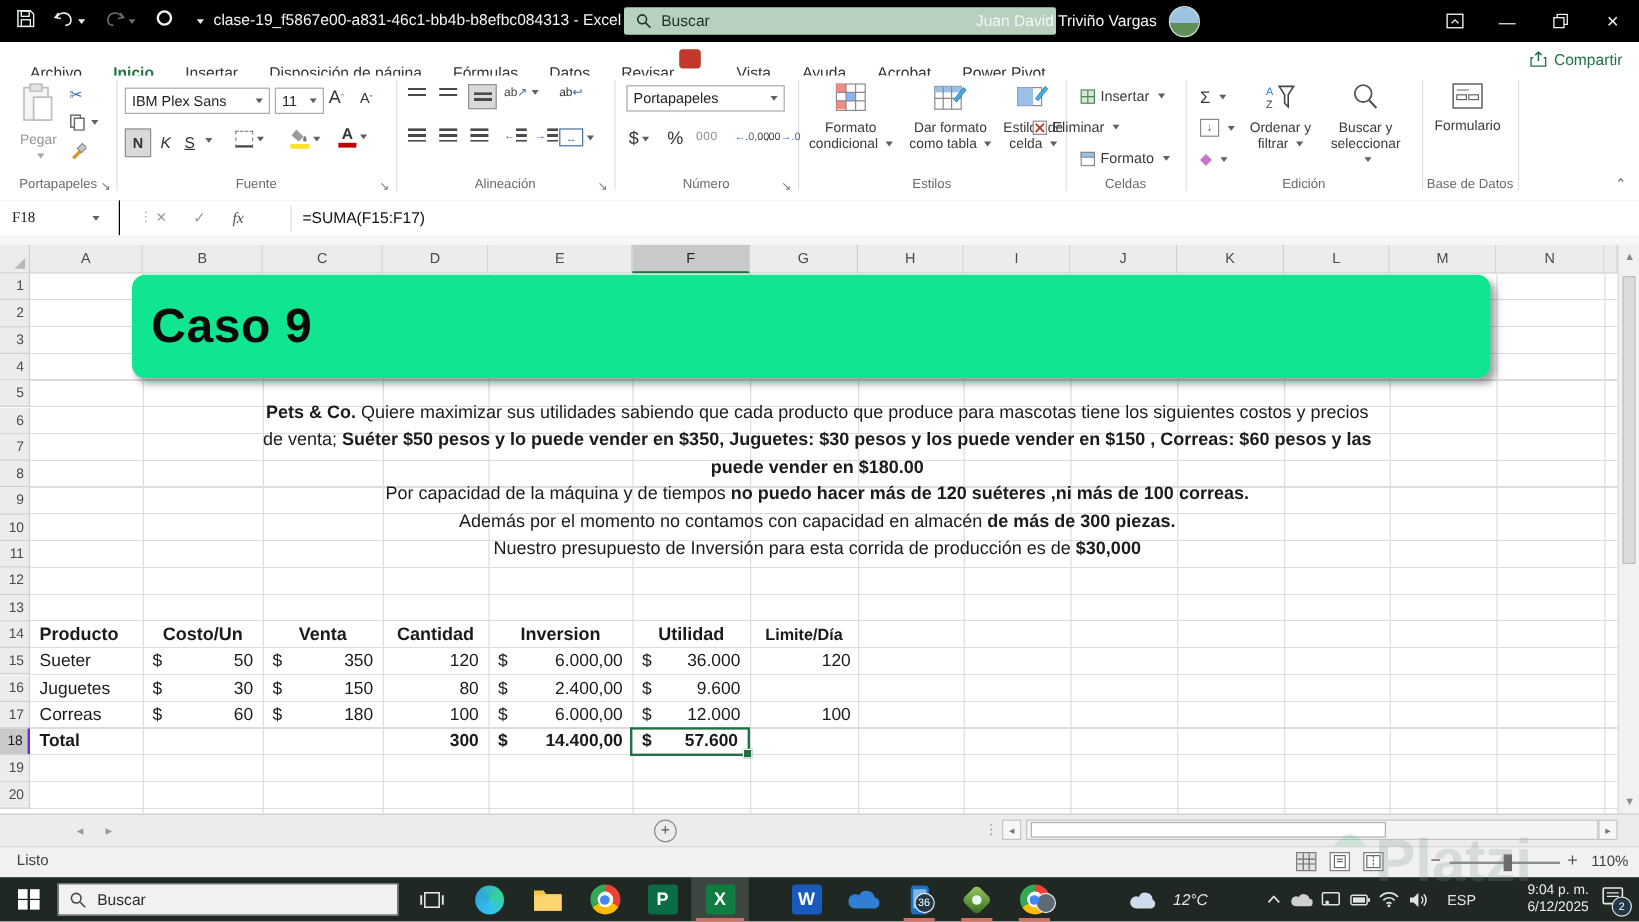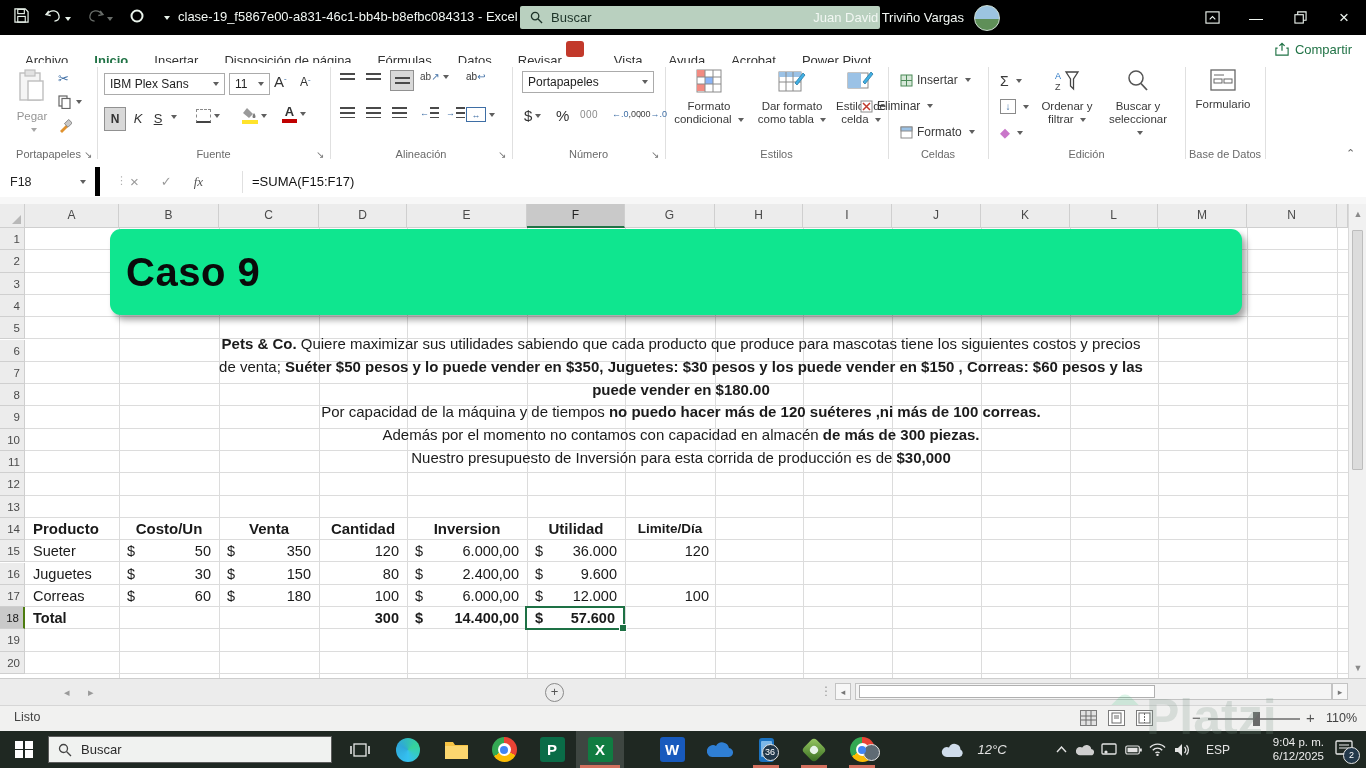--- a/index.html
+++ b/index.html
@@ -33,35 +33,35 @@
   .bigbtn .bicon{display:block;margin:2px auto 4px auto;}
   .selbox{position:absolute;border:1px solid #ababab;background:#fff;font-size:12px;color:#222;
     display:flex;align-items:center;padding:0 5px;box-sizing:border-box;justify-content:space-between;}
   .fbtn{position:absolute;display:flex;align-items:center;justify-content:center;color:#333;}
   .stripes{display:inline-block;width:15px;height:11px;background:repeating-linear-gradient(to bottom,#4a4a4a 0 2px,transparent 2px 5px);}
   .togbox{background:#d9d9d9;border:1px solid #919191;}
   .smallrow{position:absolute;display:flex;align-items:center;gap:2px;}
   .minibtn{display:flex;align-items:center;font-size:12px;color:#3a3a3a;gap:4px;}
   
   #formulabar{position:absolute;top:167px;left:0;width:1366px;height:30px;background:#fff;border-bottom:1px solid #d5d5d5;}
-  #namebox{position:absolute;left:0;top:0;width:100px;height:29px;border-right:5px solid #000000;
-    display:flex;align-items:center;font-size:12.5px;color:#222;padding-left:10px;box-sizing:border-box;}
+  #namebox{position:absolute;left:0;top:0;width:100px;height:29px;border-right:1px solid #000000;
+    display:flex;align-items:center;font-size:12.5px;color:#222;padding-left:10px;box-sizing:border-box;font-family:Liberation Serif, serif;}
   #fx-icons{position:absolute;left:130px;top:0;height:29px;display:flex;align-items:center;gap:22px;color:#9a9a9a;font-size:13px;}
   #formulatext{position:absolute;left:252px;top:0;height:29px;display:flex;align-items:center;font-size:13px;color:#111;}
   #fbgap{position:absolute;top:197px;left:0;width:1366px;height:7px;background:#f7f7f7;}
   
   #sheet{position:absolute;top:204px;left:0;width:1366px;height:474px;background:#fff;}
   #corner{position:absolute;left:0;top:0;width:25px;height:24px;background:#ececec;border-right:1px solid #cfcfcf;border-bottom:1px solid #cfcfcf;box-sizing:border-box;}
   #corner::after{content:"";position:absolute;right:3px;bottom:3px;border-left:9px solid transparent;border-bottom:9px solid #b8b8b8;}
   .colh{position:absolute;top:0;height:24px;background:#ececec;border-right:1px solid #cfcfcf;border-bottom:1px solid #cfcfcf;
     box-sizing:border-box;text-align:center;font-size:12px;color:#4a4a4a;line-height:23px;}
   .colh.sel{background:#c9c9c9;border-bottom:2px solid #217346;color:#222;}
   .rowh{position:absolute;left:0;width:25px;background:#ececec;border-right:1px solid #cfcfcf;border-bottom:1px solid #cfcfcf;
     box-sizing:border-box;text-align:right;font-size:11.5px;color:#4a4a4a;padding-right:4px;height:22.3px;line-height:22px;}
-  .rowh.sel{background:#c9c9c9;border-right:2px solid #4d7c0f;color:#1c1c1c;}
+  .rowh.sel{background:#c9c9c9;border-right:2px solid #6d28d9;color:#1c1c1c;}
   #gridarea{position:absolute;left:25px;top:24px;width:1323px;height:450px;background:#fff;overflow:hidden;
     background-image:repeating-linear-gradient(to bottom,transparent 0 21.3px,#dcdcdc 21.3px 22.3px);}
   .vline{position:absolute;top:0;bottom:0;width:1px;background:#dcdcdc;}
   #banner{position:absolute;left:85px;top:1px;width:1132px;height:86px;background:#0fe68f;border-radius:11px;
     box-shadow:4px 5px 6px rgba(0,0,0,0.35);display:flex;align-items:center;}
   #banner .btxt{font-size:40px;font-weight:800;color:#0a0a0a;margin-left:16px;letter-spacing:0.5px;}
   .pline{position:absolute;left:0;width:1312px;height:23px;text-align:center;font-size:15px;color:#1b1b1b;line-height:23px;white-space:nowrap;}
   .pline .b{font-weight:bold;}
   .tcell{position:absolute;height:22.3px;line-height:22.3px;font-size:14.5px;color:#1a1a1a;box-sizing:border-box;}
   .th{font-weight:bold;text-align:center;font-size:15px;}

